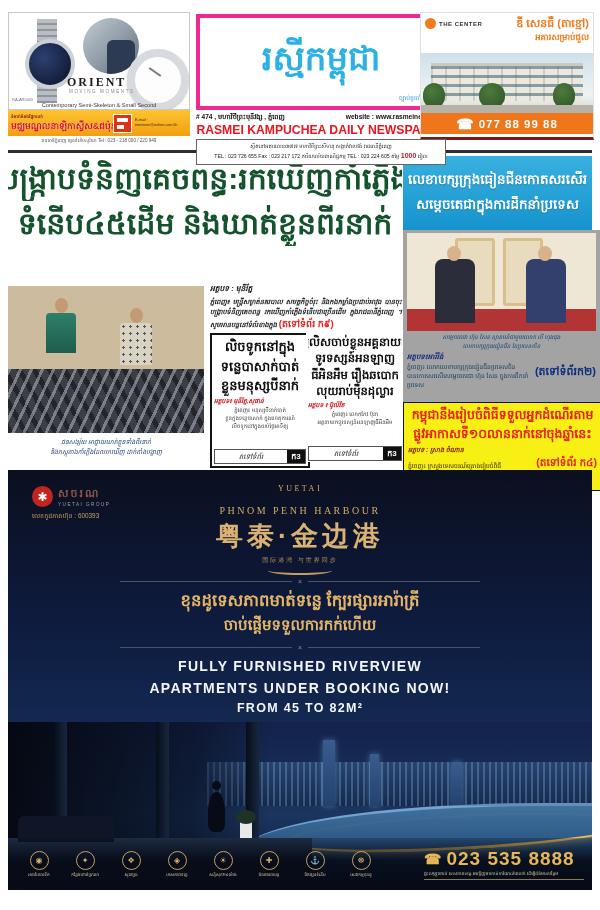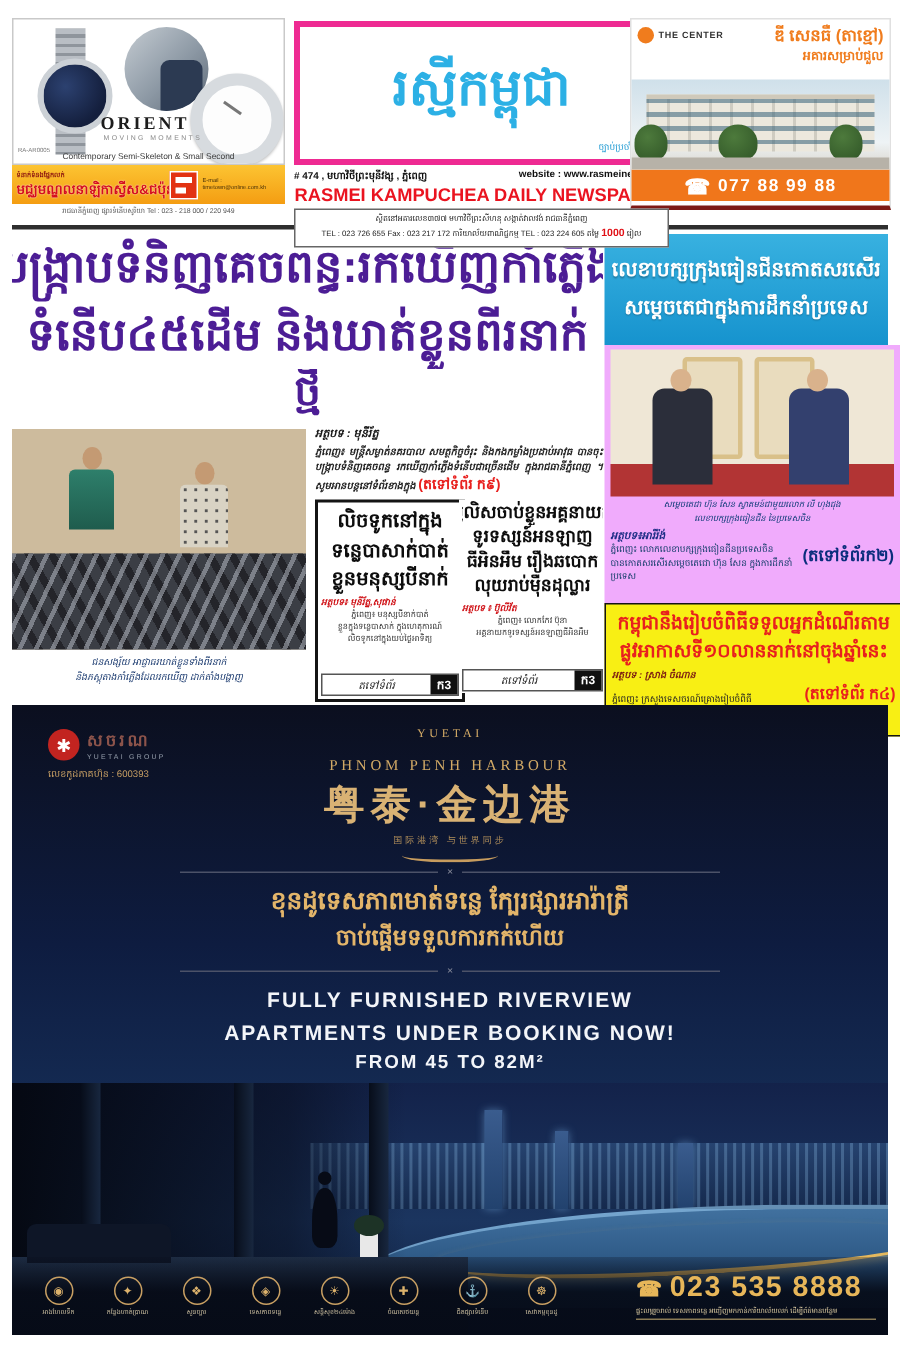--- a/index.html
+++ b/index.html
@@ -66,21 +66,21 @@
        repeating-linear-gradient(90deg,rgba(120,120,110,.25) 0 2px,transparent 2px 14px);}
   .tree{position:absolute;bottom:6px;width:22px;height:24px;border-radius:50% 50% 40% 40%;background:radial-gradient(circle at 40% 35%,#4d7a3c,#2f5426);}
   .ca-road{position:absolute;left:0;right:0;bottom:0;height:8px;background:#b7b2a8;}
   .ca-bar{height:21px;background:#f0761b;color:#fff;display:flex;align-items:center;justify-content:center;gap:4px;
      font-size:11.5px;font-weight:bold;letter-spacing:1px;}
 
   
   #rule{left:8px;top:150px;width:584px;height:3px;background:#2e2e2e;}
 
   
-  #lead{left:8px;top:156px;width:394px;color:#4c1d95;font-weight:bold;}
+  #lead{left:8px;top:156px;width:394px;color:#14532d;font-weight:bold;}
   .lead-line{height:45px;line-height:45px;font-size:30px;display:flex;justify-content:center;overflow:hidden;white-space:nowrap;}
   .lead-hang{height:32px;line-height:30px;font-size:28px;display:flex;justify-content:center;overflow:hidden;}
 
   
   #midtext{left:210px;top:284px;width:192px;}
   .m-byline{font-size:7.5px;font-weight:bold;font-style:italic;color:#1a1a1a;}
   .m-body{margin-top:2px;font-size:6.6px;font-weight:bold;font-style:italic;color:#222;line-height:1.5;text-align:justify;}
   .pref-red{font-size:9.5px;font-weight:bold;font-style:normal;color:#e8201e;white-space:nowrap;}
 
   
@@ -107,21 +107,21 @@
   .sb-body div{white-space:nowrap;overflow:hidden;display:flex;justify-content:center;}
   .mini-footer{margin-top:auto;border:1px solid #555;display:flex;height:13px;}
   .mf-label{flex:1;font-size:7px;font-style:italic;color:#222;display:flex;align-items:center;justify-content:center;overflow:hidden;}
   .mf-page{width:18px;background:#101010;color:#fff;font-size:8px;font-weight:bold;display:flex;align-items:center;justify-content:center;}
 
   
   #bluehead{left:403px;top:156px;width:189px;height:74px;background:linear-gradient(180deg,#38b1e0,#1693ce);
      display:flex;flex-direction:column;justify-content:center;gap:5px;}
   .bh-line{color:#fff;font-weight:bold;font-size:13.5px;display:flex;justify-content:center;white-space:nowrap;overflow:hidden;
      text-shadow:0 1px 1px rgba(0,0,0,.25);}
-  #cyansec{left:403px;top:230px;width:189px;height:172px;background:#f0abfc;padding:3px 4px;}
+  #cyansec{left:403px;top:230px;width:189px;height:172px;background:#a3a3a3;padding:3px 4px;}
   .hs-photo{position:relative;height:98px;background:linear-gradient(180deg,#efe7d6 0 78%,#b23434 78%);overflow:hidden;}
   .door{position:absolute;top:5px;width:34px;height:62px;border:3px solid #d9c089;background:#e9dcbe;border-radius:3px;}
   .hs-man{position:absolute;bottom:8px;width:40px;height:64px;border-radius:8px 8px 0 0;}
   .hs-head{position:absolute;top:-13px;left:12px;width:14px;height:15px;border-radius:50%;background:#d9b28c;}
   .hs-cap{margin-top:2px;font-size:5.6px;font-style:italic;color:#0d3b77;line-height:1.55;text-align:center;}
   .hs-cap div{white-space:nowrap;overflow:hidden;display:flex;justify-content:center;}
   .hs-by{margin-top:2px;font-size:7px;font-weight:bold;font-style:italic;color:#1c2d85;}
   .hs-body{margin-top:1px;font-size:6px;color:#0e3a66;line-height:1.5;}
   .pref-blue{float:right;font-size:11px;font-weight:bold;color:#0a2d7c;white-space:nowrap;}
   #yellowbox{left:403px;top:402px;width:189px;height:81px;background:#f8ef14;border:1px solid #141414;padding:3px 4px;}
@@ -261,21 +261,20 @@
       <span class="phone-ic">☎</span>
       <span>077 88 99 88</span>
     </div>
   </div>
 
   <div class="abs" id="rule"></div>
 
   <div class="abs" id="lead">
     <div class="lead-line">បង្ក្រាបទំនិញគេចពន្ធ:រកឃើញកាំភ្លើង</div>
     <div class="lead-line">ទំនើប៤៥ដើម និងឃាត់ខ្លួនពីរនាក់</div>
-    <div class="lead-hang">ថ្មី</div>
   </div>
 
   <div class="abs" id="midtext">
     <div class="m-byline">អត្ថបទ : មុនីរ័ត្ន</div>
     <div class="m-body">
       <span>ភ្នំពេញ៖ មន្ត្រីសម្ងាត់នគរបាល សមត្ថកិច្ចចំរុះ និងកងកម្លាំងប្រដាប់អាវុធ បានចុះបង្ក្រាបទំនិញគេចពន្ធ រកឃើញកាំភ្លើងទំនើបជាច្រើនដើម ក្នុងរាជធានីភ្នំពេញ ។ សូមអានបន្តនៅទំព័រខាងក្នុង</span>
       <span class="pref-red">(តទៅទំព័រ ក៩)</span>
     </div>
   </div>
 

